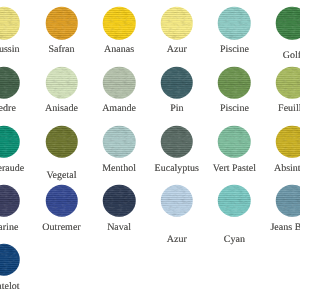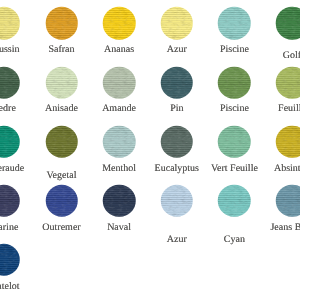--- a/index.html
+++ b/index.html
@@ -351,21 +351,21 @@
           <svg xmlns="http://www.w3.org/2000/svg">
             <rect width="100%" height="100%" filter="url(#fabricNoise)"></rect>
           </svg>
         </div>
         <div class="swatch-noise swatch-noise-light">
           <svg xmlns="http://www.w3.org/2000/svg">
             <rect width="100%" height="100%" filter="url(#fabricNoiseLight)"></rect>
           </svg>
         </div>
       </div>
-      <div class="swatch-label" style="top: 21.85px;">Vert Feuille</div>
+      <div class="swatch-label" style="top: 21.85px;">Vert Pastel</div>
     </div>
     <div class="swatch-cell" style="left: 292px; top: 141.68px;">
       <div class="swatch-disc" style="width: 32.5px; height: 32.5px; background: rgb(207, 180, 32);">
         <div class="swatch-texture" style="background-position-y: -125.43px;"></div>
         <div class="swatch-noise">
           <svg xmlns="http://www.w3.org/2000/svg">
             <rect width="100%" height="100%" filter="url(#fabricNoise)"></rect>
           </svg>
         </div>
         <div class="swatch-noise swatch-noise-light">

